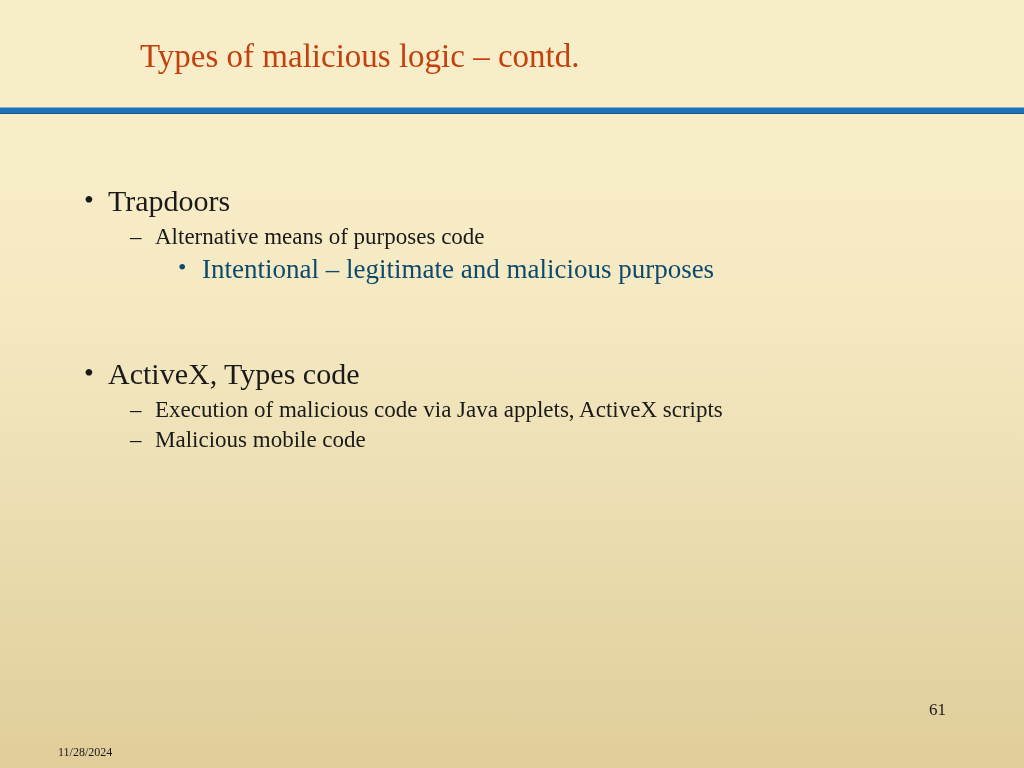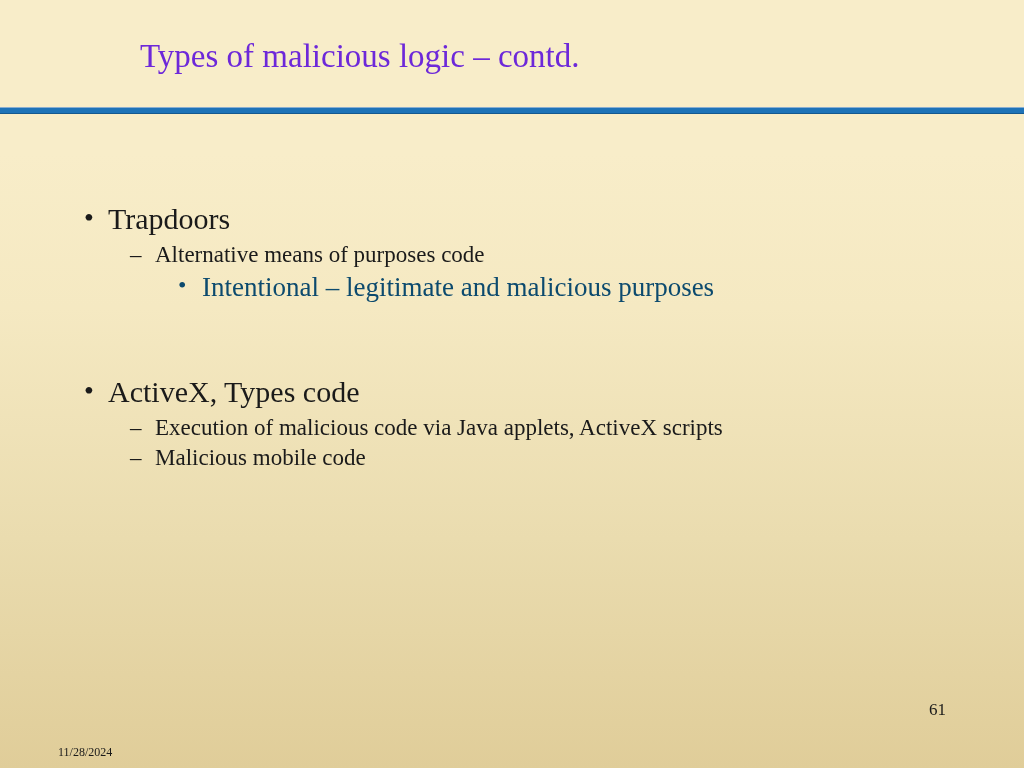--- a/index.html
+++ b/index.html
@@ -15,32 +15,32 @@
       position: relative;
       overflow: hidden;
     }
     .header-area {
       padding-top: 38px;
       padding-left: 140px;
       height: 110px;
     }
     .slide-title {
       font-size: 33px;
-      color: #6d28d9;
+      color: #c2410c;
       font-weight: normal;
     }
     .blue-divider {
       height: 7px;
       background: #1e73b8;
       border-top: 1px solid #8aaed0;
       border-bottom: 1px solid #15598f;
       margin-top: -3px;
     }
     .content-area {
-      padding-top: 88px;
+      padding-top: 70px;
       padding-left: 80px;
       padding-right: 60px;
     }
     .level1 {
       font-size: 30px;
       color: #1a1a1a;
       margin-bottom: 6px;
       padding-left: 28px;
       position: relative;
     }

